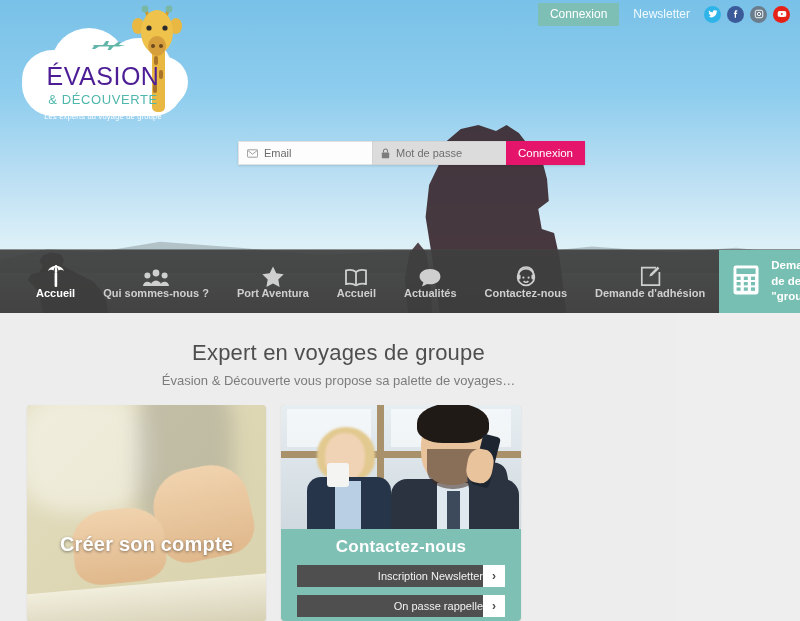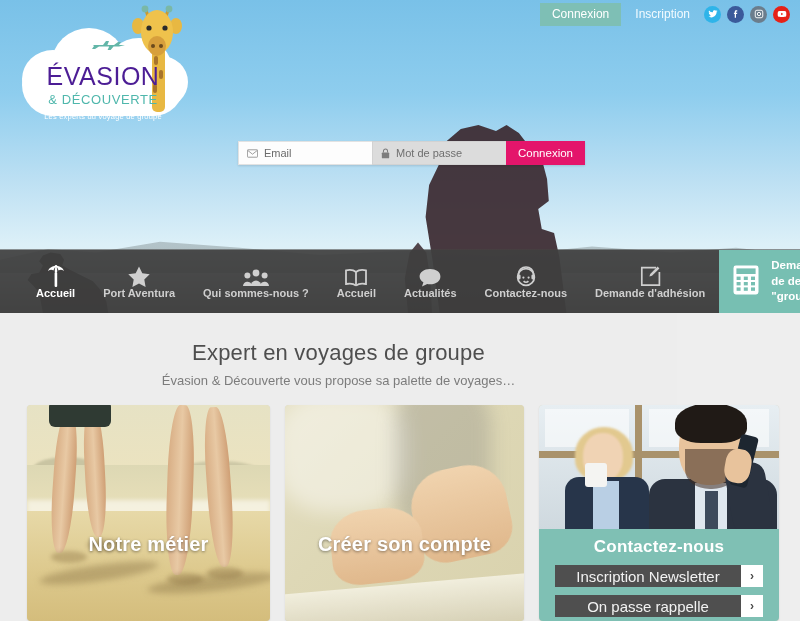--- a/index.html
+++ b/index.html
@@ -259,21 +259,21 @@
   }
   .contact-title {
     text-align: center; color: #ffffff; font-size: 17px; font-weight: bold;
     letter-spacing: .2px;
   }
   .cbtn {
     margin: 8px auto 0 auto; width: 208px; height: 22px;
     background: #4f4f4f; display: flex; align-items: center; cursor: pointer;
   }
   .cbtn-label {
-    flex: 1; text-align: center; color: #f2f2f2; font-size: 15px;
+    flex: 1; text-align: right; color: #f2f2f2; font-size: 11px;
   }
   .cbtn-arrow {
     width: 22px; height: 22px; background: #ffffff; color: #4a4a4a;
     display: flex; align-items: center; justify-content: center;
     font-size: 12px; font-weight: bold;
   }
 
   .card-title {
     position: absolute; left: 0; width: 100%; top: 128px; text-align: center;
     color: #ffffff; font-size: 20px; font-weight: bold;
@@ -290,21 +290,21 @@
     <div class="hero-sky"></div>
     <div class="mesa-far"></div>
     <div class="butte2"></div>
     <div class="butte"></div>
     <div class="ground"></div>
     <div class="cowboy"></div>
   </div>
 
   <div class="topbar">
     <button class="btn-connexion-top">Connexion</button>
-    <a class="link-inscription">Inscription</a>
+    <a class="link-inscription">Newsletter</a>
     <div class="socials">
       <span class="soc soc-tw">
         <svg width="10" height="10" viewBox="0 0 24 24" fill="#fff">
             <path d="M23 4.9c-.8.4-1.7.6-2.6.8a4.6 4.6 0 0 0 2-2.5c-.9.5-1.9.9-2.9 1.1A4.5 4.5 0 0 0 11.7 8 12.8 12.8 0 0 1 2.4 3.3a4.5 4.5 0 0 0 1.4 6 4.4 4.4 0 0 1-2-.6 4.5 4.5 0 0 0 3.6 4.4 4.5 4.5 0 0 1-2 .1 4.5 4.5 0 0 0 4.2 3.1A9 9 0 0 1 1 18.2a12.7 12.7 0 0 0 6.9 2c8.3 0 12.8-6.9 12.8-12.8v-.6c.9-.6 1.7-1.4 2.3-2.3z"></path>
           </svg>
       </span>
       <span class="soc soc-fb">
         <svg width="10" height="10" viewBox="0 0 24 24" fill="#fff">
             <path d="M15 3h-2.5C10 3 9 4.6 9 6.7V9H7v3h2v9h3v-9h2.6l.4-3H12V7c0-.8.2-1.2 1.2-1.2H15V3z"></path>
           </svg>
@@ -389,39 +389,39 @@
             <path d="M9 1 c4 0 7 2 8 5 -2-1.6-4-1.6-5.4-.6C11 3.6 10 2.2 9 1z"></path>
             <path d="M9 1 C8 2.6 7.6 4.6 7.8 7 h2.4 C10.4 4.6 10 2.6 9 1z"></path>
             <circle cx="9" cy="1.4" r="1.4"></circle>
           </svg>
         </span>
         <span>Accueil</span>
       </div>
 
       <div class="nav-item">
         <span class="nav-ico">
-          <svg width="22" height="21" viewBox="0 0 22 21" fill="#cfcfcf">
-            <path d="M11 0.5 l3.3 6.7 7.4 1.1 -5.4 5.2 1.3 7.4 -6.6-3.5 -6.6 3.5 1.3-7.4 L0.3 8.3 7.7 7.2z"></path>
-          </svg>
-        </span>
-        <span>Port Aventura</span>
-      </div>
-
-      <div class="nav-item">
-        <span class="nav-ico">
           <svg width="26" height="18" viewBox="0 0 26 18" fill="#cfcfcf">
             <circle cx="13" cy="4" r="3.4"></circle>
               <path d="M7.6 17 a5.4 5.4 0 0 1 10.8 0z"></path>
             <circle cx="4.4" cy="6.4" r="3"></circle>
               <path d="M0 17 a4.6 4.6 0 0 1 8.8-1.6 L8 17z"></path>
             <circle cx="21.6" cy="6.4" r="3"></circle>
               <path d="M26 17 a4.6 4.6 0 0 0-8.8-1.6 L18 17z"></path>
           </svg>
         </span>
         <span>Qui sommes-nous ?</span>
+      </div>
+
+      <div class="nav-item">
+        <span class="nav-ico">
+          <svg width="22" height="21" viewBox="0 0 22 21" fill="#cfcfcf">
+            <path d="M11 0.5 l3.3 6.7 7.4 1.1 -5.4 5.2 1.3 7.4 -6.6-3.5 -6.6 3.5 1.3-7.4 L0.3 8.3 7.7 7.2z"></path>
+          </svg>
+        </span>
+        <span>Port Aventura</span>
       </div>
 
       <div class="nav-item">
         <span class="nav-ico">
           <svg width="24" height="19" viewBox="0 0 24 19" fill="none" stroke="#cfcfcf" stroke-width="1.8">
             <path d="M12 4 C9.4 1.8 5.6 1.6 2 2.4 V16 c3.6-.8 7.4-.6 10 1.6"></path>
             <path d="M12 4 c2.6-2.2 6.4-2.4 10-1.6 V16 c-3.6-.8-7.4-.6-10 1.6"></path>
             <path d="M12 4 V17.6"></path>
           </svg>
         </span>
@@ -487,42 +487,20 @@
       </span>
     </div>
   </nav>
 
   <div class="main">
     <h1 class="head-title">Expert en voyages de groupe</h1>
     <p class="head-sub">Évasion &amp; Découverte vous propose sa palette de voyages…</p>
 
     <div class="cards">
 
-      <div class="card card-1">
-        <div class="img-beach">
-          <div class="beach-sky"></div>
-          <div class="hill"></div>
-            <div class="hill2"></div>
-          <div class="beach-sea"></div>
-          <div class="beach-foam"></div>
-          <div class="beach-sand"></div>
-          <div class="sh1 shadow-s"></div>
-          <div class="sh2 shadow-s"></div>
-          <div class="leg leg-a"></div>
-          <div class="leg leg-b"></div>
-          <div class="shorts"></div>
-          <div class="leg leg-c"></div>
-          <div class="leg leg-d"></div>
-          <div class="foot" style="left:24px;top:146px;"></div>
-          <div class="foot" style="left:60px;top:134px;"></div>
-          <div class="foot" style="left:140px;top:168px;"></div>
-          <div class="foot" style="left:180px;top:162px;"></div>
-        </div>
-        <div class="card-title">Notre métier</div>
-      </div>
 
       <div class="card card-2">
         <div class="img-desk">
           <div class="desk-blur1"></div>
           <div class="desk-blur2"></div>
           <div class="laptop"></div>
           <div class="hand hand-r"></div>
           <div class="hand hand-l"></div>
         </div>
         <div class="card-title">Créer son compte</div>

